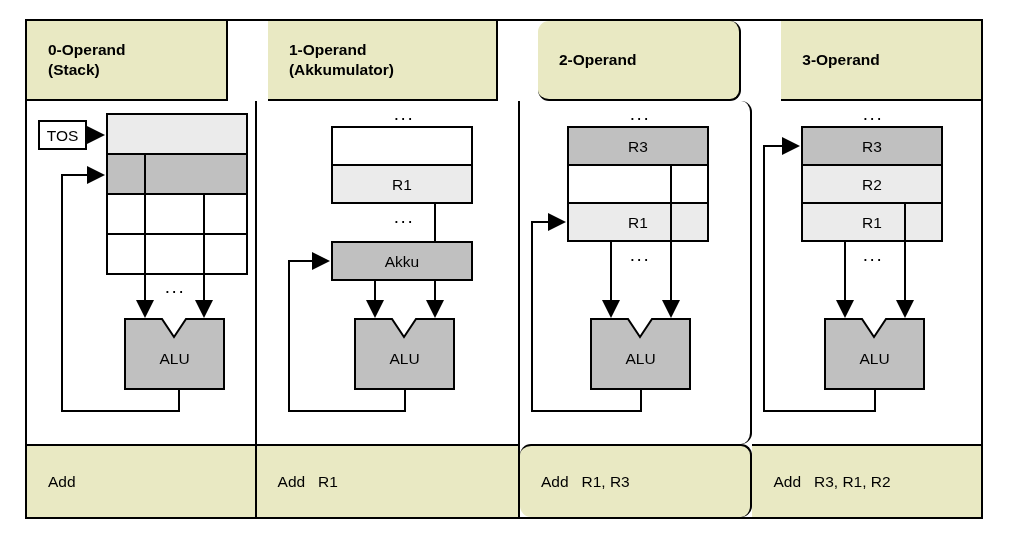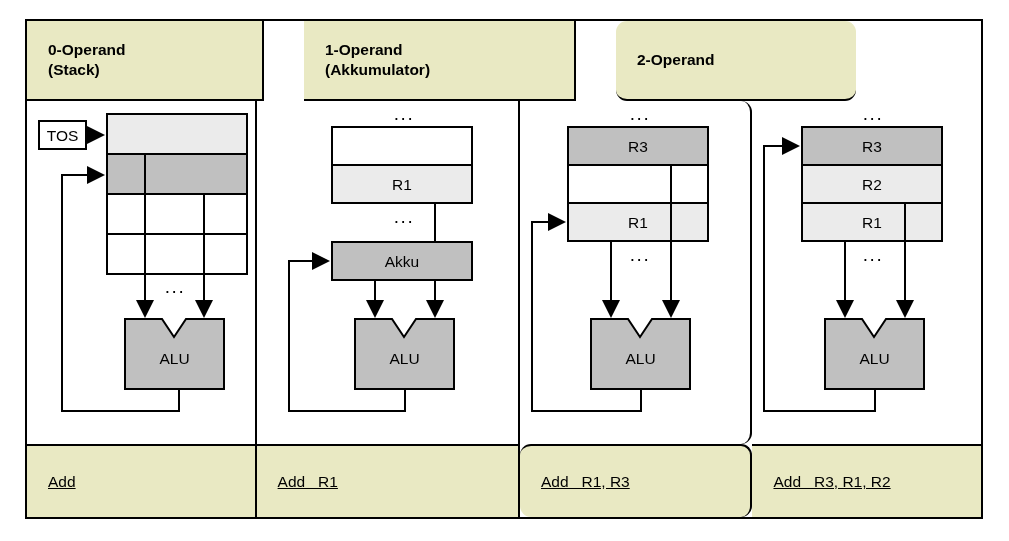--- a/index.html
+++ b/index.html
@@ -50,21 +50,20 @@
     color: #000;
     line-height: 1.32;
     white-space: pre-line;
   }
   .footer-row .cell {
     background: #e9e9c3;
     border-top: 2px solid #000;
     display: flex;
     align-items: center;
     padding-left: 21px;
-    text-decoration: underline;
   }
   .footer-text {
     font-size: 15.5px;
     color: #000;
     white-space: pre;
   }
   .body-row .cell { background: #ffffff; }
 
   .diagram {
     position: absolute;
@@ -82,20 +81,23 @@
       <div class="header-title">0-Operand
 (Stack)</div>
     </div>
     <div class="cell col-1">
       <div class="header-title">1-Operand
 (Akkumulator)</div>
     </div>
     <div class="cell col-2">
       <div class="header-title">2-Operand</div>
     </div>
+    <div class="cell col-3">
+      <div class="header-title">3-Operand</div>
+    </div>
   </div>
 
   <div class="row body-row">
 
     <div class="cell col-0">
       <div class="diagram">
         <svg width="237" height="347" viewBox="0 0 237 347" xmlns="http://www.w3.org/2000/svg">
           <defs>
             <marker id="ah0" markerWidth="9" markerHeight="9" refX="8" refY="4.5" orient="auto">
               <path d="M0,0 L9,4.5 L0,9 z" fill="#000"></path>

